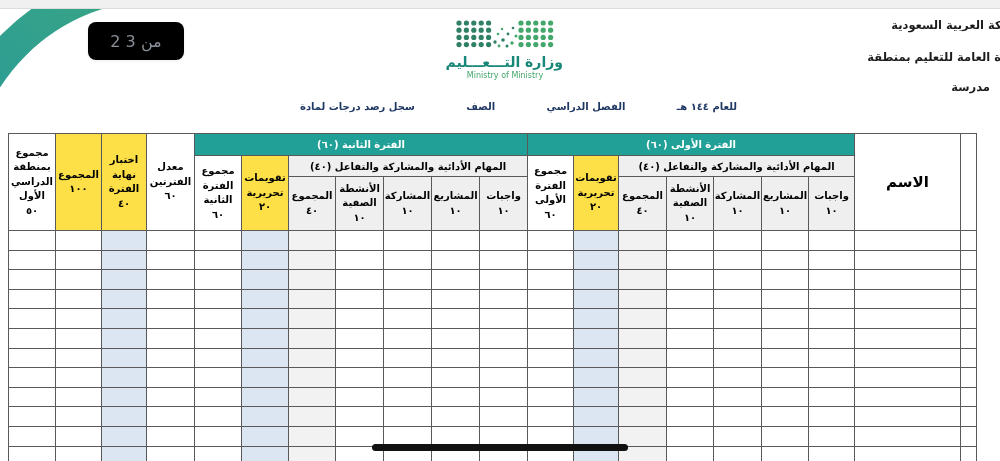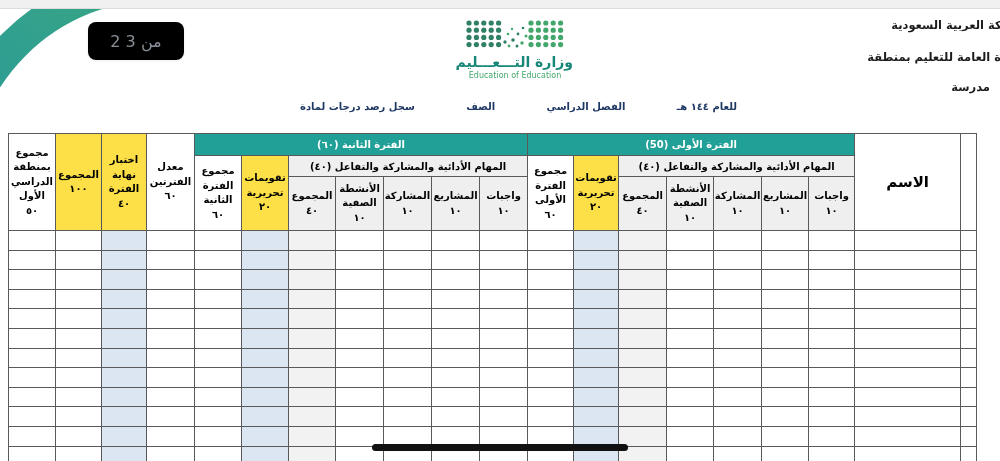--- a/index.html
+++ b/index.html
@@ -21,21 +21,21 @@
                 color:#8a9199; font-size:16px; }
 
   
   .tr-line { position:absolute; white-space:nowrap; font-size:11.5px; font-weight:bold;
              color:#1c1c1c; direction:rtl; }
   .tr-line1 { top:18px; right:-30px; }
   .tr-line2 { top:50px; right:-30px; }
   .tr-line3 { top:80px; right:10px; }
 
   
-  .logo { position:absolute; left:447px; top:18px; width:116px; text-align:center;margin-left:10px; }
+  .logo { position:absolute; left:447px; top:18px; width:116px; text-align:center; }
   .logo svg { display:block; margin:0 auto; }
   .logo-ar { color:#178779; font-size:14px; font-weight:bold; direction:rtl; margin-top:2px; white-space:nowrap; }
   .logo-en { color:#43a76b; font-size:8px; margin-top:1px; white-space:nowrap; }
 
   
   .title-row { position:absolute; left:300px; top:101px; width:437px; display:flex;
                flex-direction:row-reverse; justify-content:space-between;
                color:#1f3864; font-weight:bold; font-size:10px; direction:rtl; white-space:nowrap; }
 
   
@@ -133,21 +133,21 @@
         <circle cx="48" cy="22" r="1.8" fill="#2F8066"></circle>
         <circle cx="43" cy="16" r="1.3" fill="#43A76B"></circle>
         <circle cx="52" cy="28" r="1.5" fill="#2F8066"></circle>
         <circle cx="47" cy="11" r="1.2" fill="#43A76B"></circle>
         <circle cx="53" cy="16" r="1.4" fill="#2F8066"></circle>
         <circle cx="57" cy="25" r="1.7" fill="#43A76B"></circle>
         <circle cx="58" cy="10" r="1.3" fill="#2F8066"></circle>
         <circle cx="61" cy="18" r="1.5" fill="#43A76B"></circle>
       </svg>
     <div class="logo-ar">وزارة التـــعـــليم</div>
-    <div class="logo-en">Education of Education</div>
+    <div class="logo-en">Ministry of Ministry</div>
   </div>
 
   <div class="title-row">
     <span>سجل رصد درجات لمادة</span>
     <span>الصف</span>
     <span>الفصل الدراسي</span>
     <span>للعام ١٤٤ هـ</span>
   </div>
 
   <div class="table-wrap">
@@ -171,21 +171,21 @@
           <col style="width:47px">
         <col style="width:48px">
           <col style="width:45px">
           <col style="width:46px">
           <col style="width:47px">
       </colgroup>
       <thead>
         <tr class="hrow1">
           <th rowspan="3" class="whiteh"></th>
           <th rowspan="3" class="whiteh" style="font-size:15px">الاسم</th>
-          <th colspan="7" class="teal">الفترة الأولى (50)</th>
+          <th colspan="7" class="teal">الفترة الأولى (٦٠)</th>
           <th colspan="7" class="teal">الفترة الثانية (٦٠)</th>
           <th rowspan="3" class="whiteh">
             <div class="cell-stack">
                 <span>معدل الفترتين</span>
                 <span>٦٠</span>
               </div>
           </th>
           <th rowspan="3" class="blueh">
             <div class="cell-stack">
                 <span>اختبار نهاية الفترة</span>

